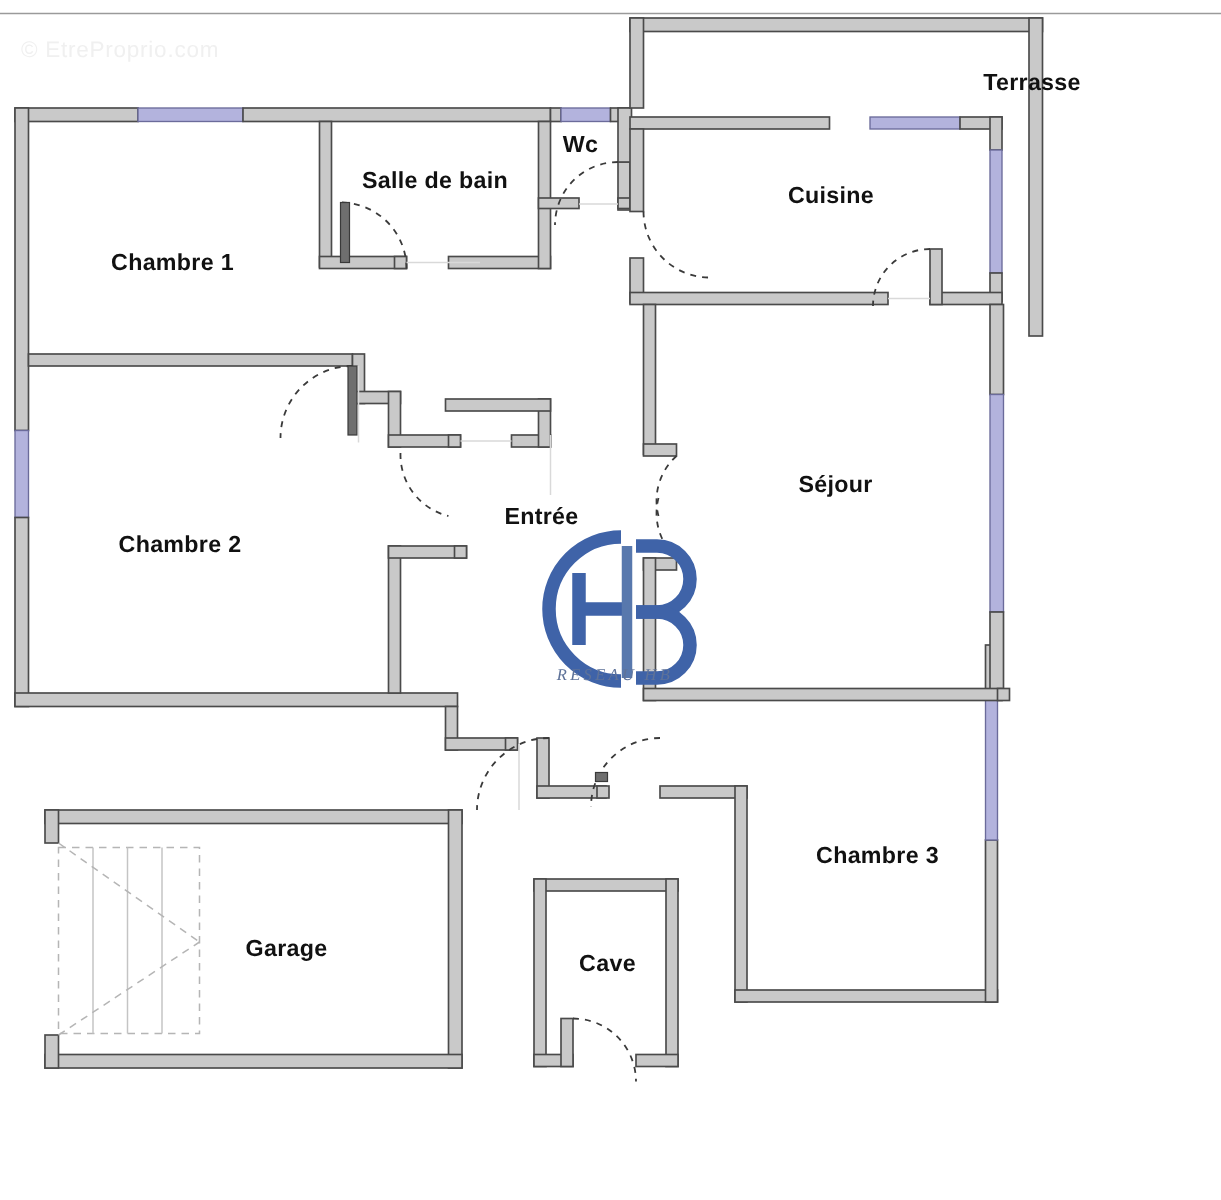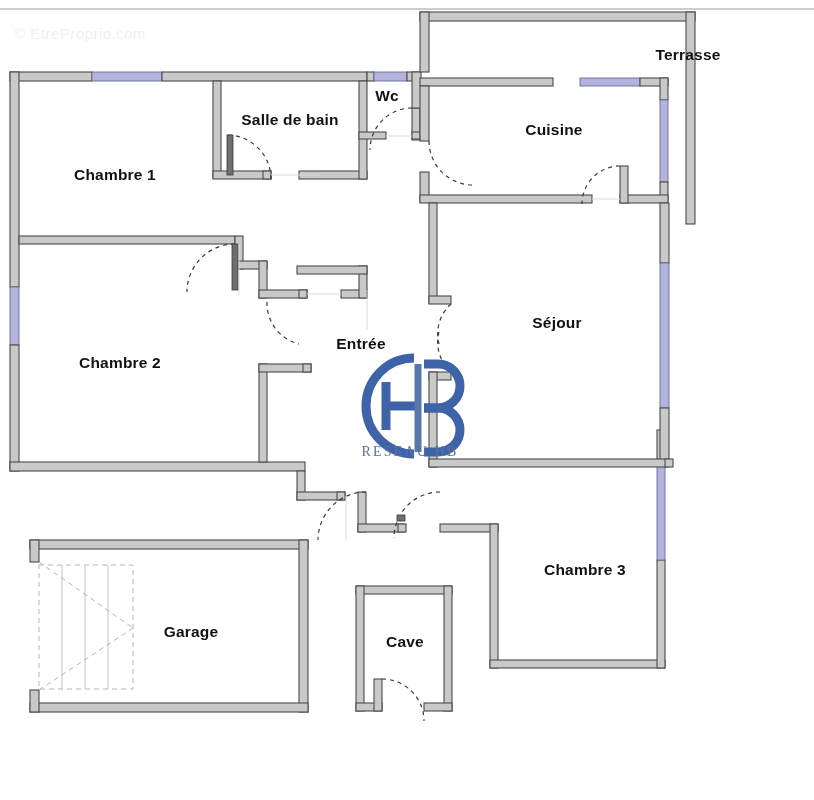--- a/index.html
+++ b/index.html
@@ -50,24 +50,25 @@
     width:116px;height:112px;
     pointer-events:none;
   }
   #logo svg{display:block;}
   #logo-text{
     position:absolute;
     left:352px; top:444px;
     width:116px;
     text-align:center;
     font-family:"Liberation Serif", serif;
-    font-size:14px;
+    font-size:11px;
     color:#5e7299;
     letter-spacing:2.2px;
     white-space:nowrap;
+    font-style:italic;
   }
 </style>
 </head>
 <body>
 
 <div id="plan-root">
 
   <svg id="floorplan" viewBox="0 0 814 800" xmlns="http://www.w3.org/2000/svg">
 
     <line class="topline" x1="0" y1="9" x2="814" y2="9"></line>

